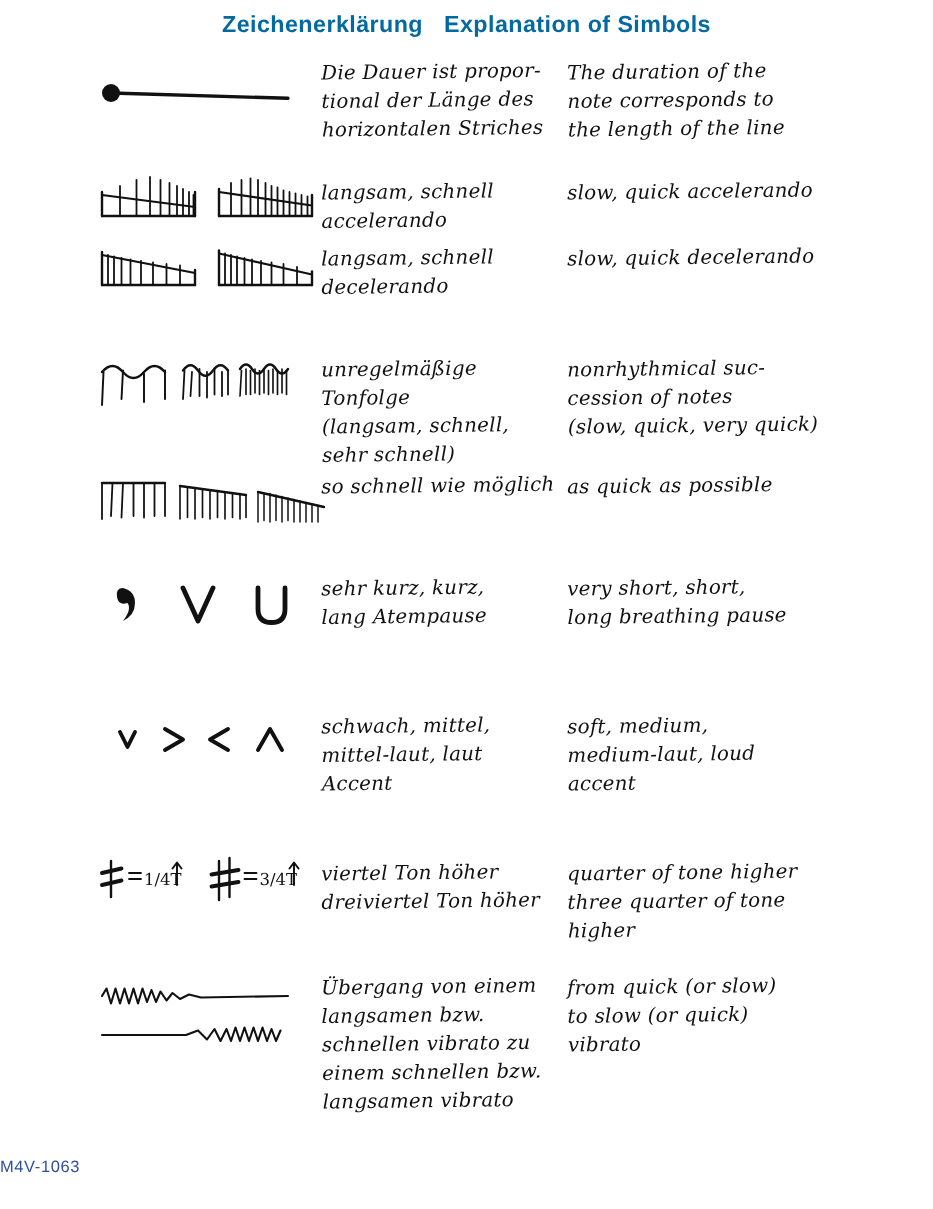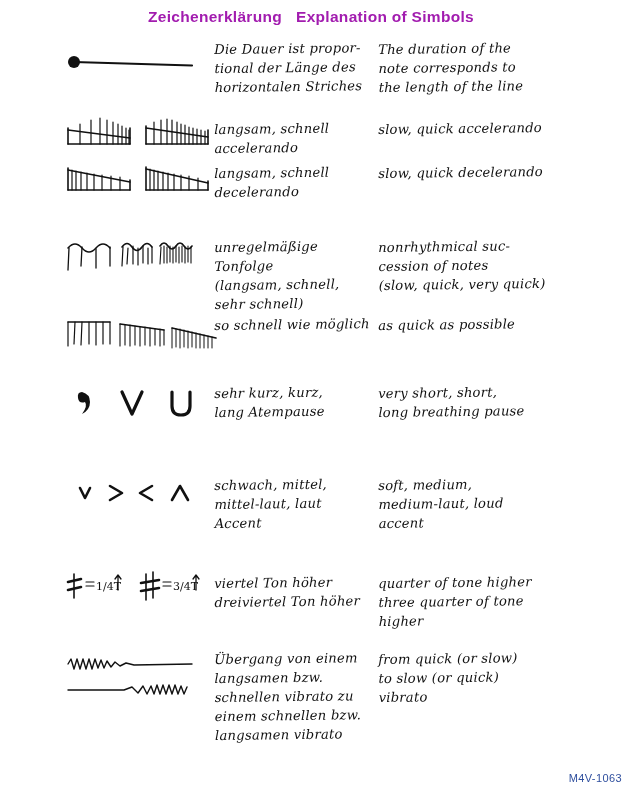--- a/index.html
+++ b/index.html
@@ -26,31 +26,31 @@
   
   .title {
     position: absolute;
     top: 8px;
     left: 0;
     width: 622px;
     text-align: center;
     font-size: 15.5px;
     font-weight: bold;
     letter-spacing: 0.3px;
-    color: #a21caf;
+    color: #0369a1;
   }
   .title .gap { display: inline-block; width: 14px; }
 
   
   .footer-id {
     position: absolute;
     left: 0;
     top: 772px;
     width: 622px;
-    text-align: right;
+    text-align: left;
     font-size: 11px;
     color: #2f4f9e;
     letter-spacing: 0.4px;
   }
 
   
   .row {
     position: absolute;
     left: 0;
     width: 622px;

